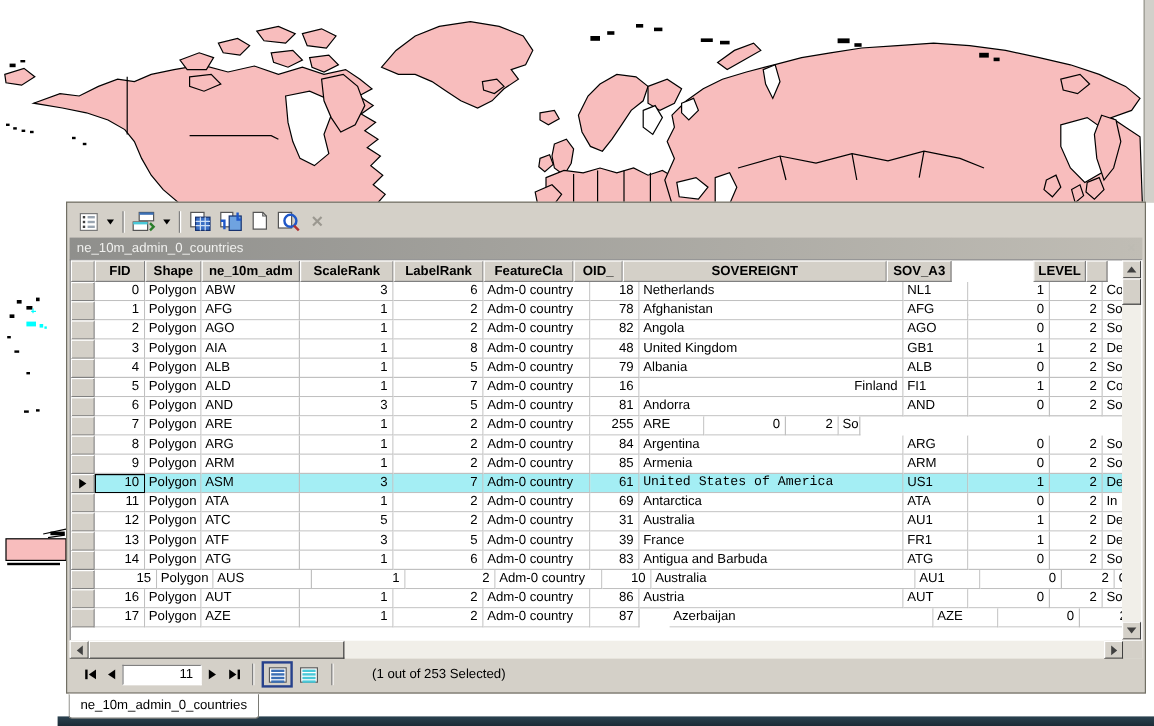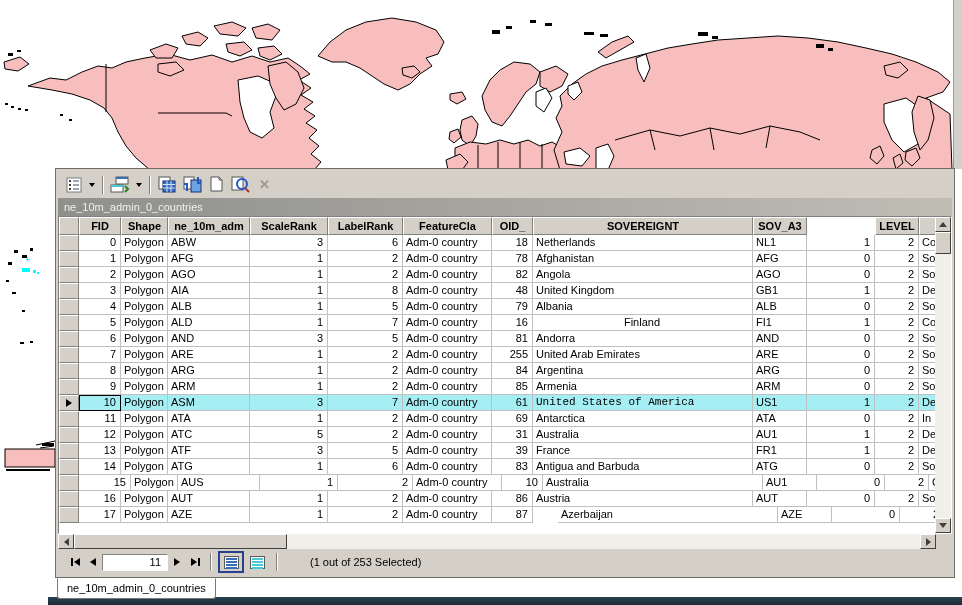--- a/index.html
+++ b/index.html
@@ -294,21 +294,21 @@
 
     <div class="grid-outer">
       <div class="grid-cols">
         <div class="ghead">
             <div class="rowhdr"></div>
             <div class="hcell" style="width: 42px;">FID</div>
             <div class="hcell" style="width: 47px;">Shape</div>
             <div class="hcell" style="width: 82px;">ne_10m_adm</div>
             <div class="hcell" style="width: 78px;">ScaleRank</div>
             <div class="hcell" style="width: 75px;">LabelRank</div>
-            <div class="hcell" style="width: 89px;">FeatureCla</div>
+            <div class="hcell" style="width: 75px;">FeatureCla</div>
             <div class="hcell" style="width: 41px;">OID_</div>
             <div class="hcell" style="width: 220px;">SOVEREIGNT</div>
             <div class="hcell" style="width: 54px;">SOV_A3</div>
             <div class="hcell" style="width: 68px; margin-top: 44px;">ADM0_DIF</div>
             <div class="hcell" style="width: 44px;">LEVEL</div>
             <div class="hcell" style="width: 18px;"></div>
           </div>
         <div class="gbody">
             <div class="grow">
               <div class="rowhdr"></div>
@@ -387,21 +387,21 @@
             </div>
             <div class="grow">
               <div class="rowhdr"></div>
               <div class="cell" style="width: 42px; text-align: right;">5</div>
               <div class="cell" style="width: 47px; text-align: left;">Polygon</div>
               <div class="cell" style="width: 82px; text-align: left;">ALD</div>
               <div class="cell" style="width: 78px; text-align: right;">1</div>
               <div class="cell" style="width: 75px; text-align: right;">7</div>
               <div class="cell" style="width: 89px; text-align: left;">Adm-0 country</div>
               <div class="cell" style="width: 41px; text-align: right;">16</div>
-              <div class="cell" style="width: 220px; text-align: center;">Finland</div>
+              <div class="cell" style="width: 220px; text-align: right;">Finland</div>
               <div class="cell" style="width: 54px; text-align: left;">FI1</div>
               <div class="cell" style="width: 68px; text-align: right;">1</div>
               <div class="cell" style="width: 44px; text-align: right;">2</div>
               <div class="cell" style="width: 18px; text-align: left;">Co</div>
             </div>
             <div class="grow">
               <div class="rowhdr"></div>
               <div class="cell" style="width: 42px; text-align: right;">6</div>
               <div class="cell" style="width: 47px; text-align: left;">Polygon</div>
               <div class="cell" style="width: 82px; text-align: left;">AND</div>
@@ -417,21 +417,20 @@
             </div>
             <div class="grow">
               <div class="rowhdr"></div>
               <div class="cell" style="width: 42px; text-align: right;">7</div>
               <div class="cell" style="width: 47px; text-align: left;">Polygon</div>
               <div class="cell" style="width: 82px; text-align: left;">ARE</div>
               <div class="cell" style="width: 78px; text-align: right;">1</div>
               <div class="cell" style="width: 75px; text-align: right;">2</div>
               <div class="cell" style="width: 89px; text-align: left;">Adm-0 country</div>
               <div class="cell" style="width: 41px; text-align: right;">255</div>
-              <div class="cell" style="width: 220px; text-align: left;">United Arab Emirates</div>
               <div class="cell" style="width: 54px; text-align: left;">ARE</div>
               <div class="cell" style="width: 68px; text-align: right;">0</div>
               <div class="cell" style="width: 44px; text-align: right;">2</div>
               <div class="cell" style="width: 18px; text-align: left;">So</div>
             </div>
             <div class="grow">
               <div class="rowhdr"></div>
               <div class="cell" style="width: 42px; text-align: right;">8</div>
               <div class="cell" style="width: 47px; text-align: left;">Polygon</div>
               <div class="cell" style="width: 82px; text-align: left;">ARG</div>

